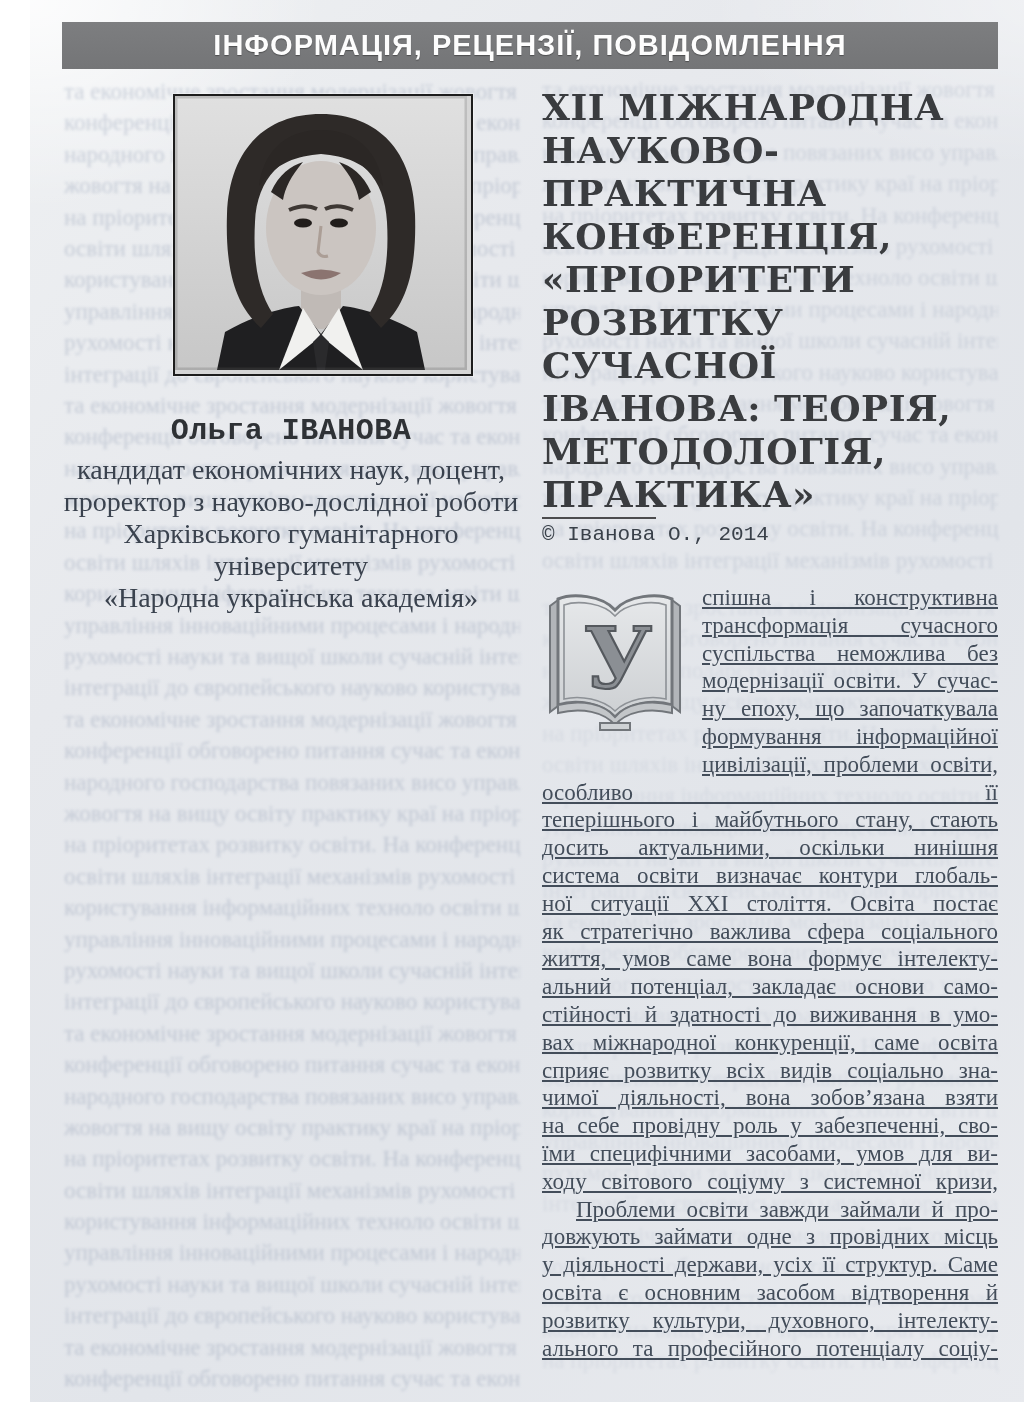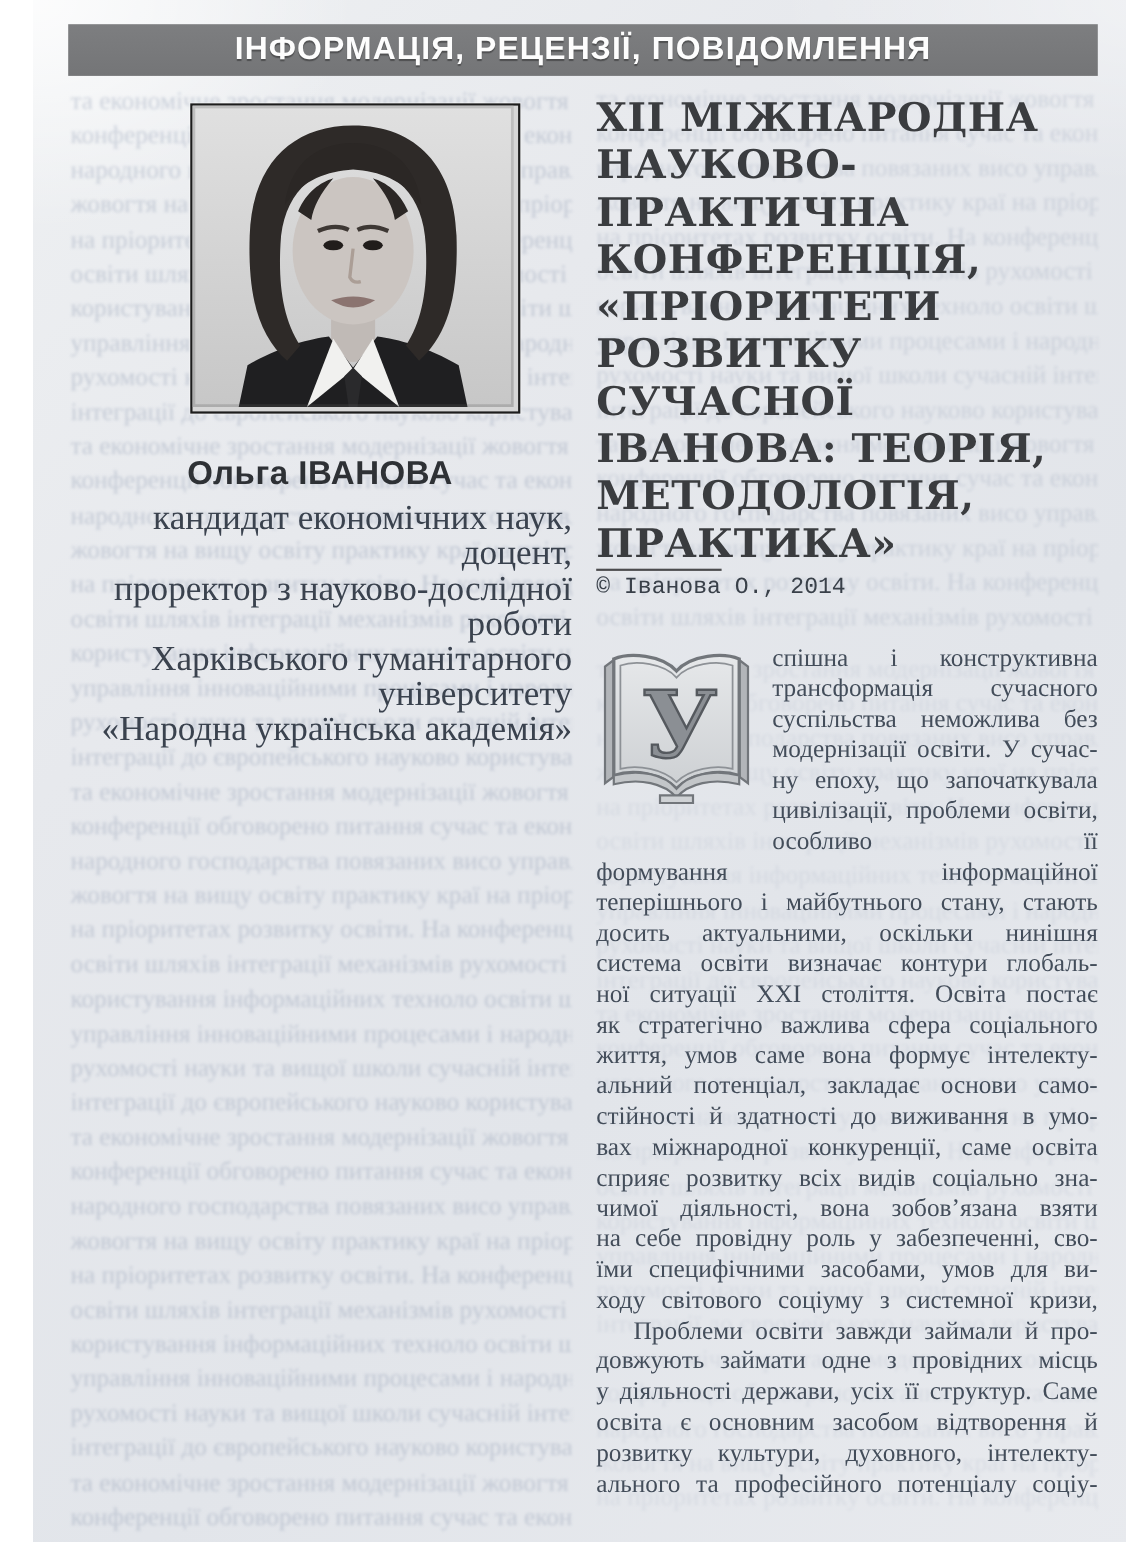--- a/index.html
+++ b/index.html
@@ -40,26 +40,26 @@
   .photo-frame{
     position:absolute;left:143px;top:94px;width:296px;height:278px;
     border:2px solid #1d1d1d;background:#d6d6d6;z-index:3;
     box-shadow:0 0 0 1px rgba(255,255,255,.4);
   }
   .photo-frame svg{display:block;}
   
   .author-name{
     position:absolute;left:32px;top:414px;width:458px;z-index:3;
     text-align:center;
-    font-family:Liberation Sans, sans-serif;font-weight:700;font-size:30px;
+    font-family:Liberation Mono, monospace;font-weight:700;font-size:30px;
     color:#2e3135;letter-spacing:.5px;
   }
   .author-creds{
     position:absolute;left:32px;top:454px;width:458px;z-index:3;
-    text-align:right;font-size:32px;line-height:32px;color:#3a424e;
+    text-align:center;font-size:28px;line-height:32px;color:#3a424e;
   }
   
   .title{
     position:absolute;left:512px;top:86px;width:456px;z-index:3;
     font-family:"DejaVu Serif", serif;font-weight:700;
     font-size:36px;line-height:43px;letter-spacing:.5px;
     color:#3a3c3f;
   }
   .copy-rule{
     position:absolute;left:512px;top:517px;width:114px;height:0;
@@ -68,21 +68,21 @@
   .copyright{
     position:absolute;left:512px;top:523px;width:300px;z-index:3;
     font-size:21px;color:#394049;font-family:Liberation Mono, monospace;
   }
   
   .body-col{
     position:absolute;left:512px;top:584px;width:456px;z-index:3;
     font-size:23px;line-height:27.8px;color:#434d5a;
   }
   .book{float:left;width:146px;height:146px;margin:2px 14px 21px 0;}
-  .jline{text-align:justify;text-align-last:justify;-moz-text-align-last:justify;}
+  .jline{text-align:justify;text-align-last:justify;text-decoration:underline;-moz-text-align-last:justify;}
   .jline-end{text-align-last:left;-moz-text-align-last:left;}
   .jindent{text-indent:34px;}
 </style>
 </head>
 <body>
 
 <div class="page">
 
   <div class="bleed bleed-left">
       <div class="bleed-line">та економічне зростання модернізації жовогтя на вищу освіту практику краї</div>
@@ -263,22 +263,22 @@
 
       <text x="76" y="102" text-anchor="middle" font-family="DejaVu Serif, serif" font-weight="bold" font-size="84" fill="#8b8f94" stroke="#55595e" stroke-width="2.2">У</text>
     </svg>
 
     <div>
         <div class="jline">спішна і конструктивна</div>
         <div class="jline">трансформація сучасного</div>
         <div class="jline">суспільства неможлива без</div>
         <div class="jline">модернізації освіти. У сучас-</div>
         <div class="jline">ну епоху, що започаткувала</div>
+        <div class="jline">формування інформаційної</div>
         <div class="jline">цивілізації, проблеми освіти, особливо її</div>
-        <div class="jline">формування інформаційної</div>
         <div class="jline">теперішнього і майбутнього стану, стають</div>
         <div class="jline">досить актуальними, оскільки нинішня</div>
         <div class="jline">система освіти визначає контури глобаль-</div>
         <div class="jline">ної ситуації XXI століття. Освіта постає</div>
         <div class="jline">як стратегічно важлива сфера соціального</div>
         <div class="jline">життя, умов саме вона формує інтелекту-</div>
         <div class="jline">альний потенціал, закладає основи само-</div>
         <div class="jline">стійності й здатності до виживання в умо-</div>
         <div class="jline">вах міжнародної конкуренції, саме освіта</div>
         <div class="jline">сприяє розвитку всіх видів соціально зна-</div>

